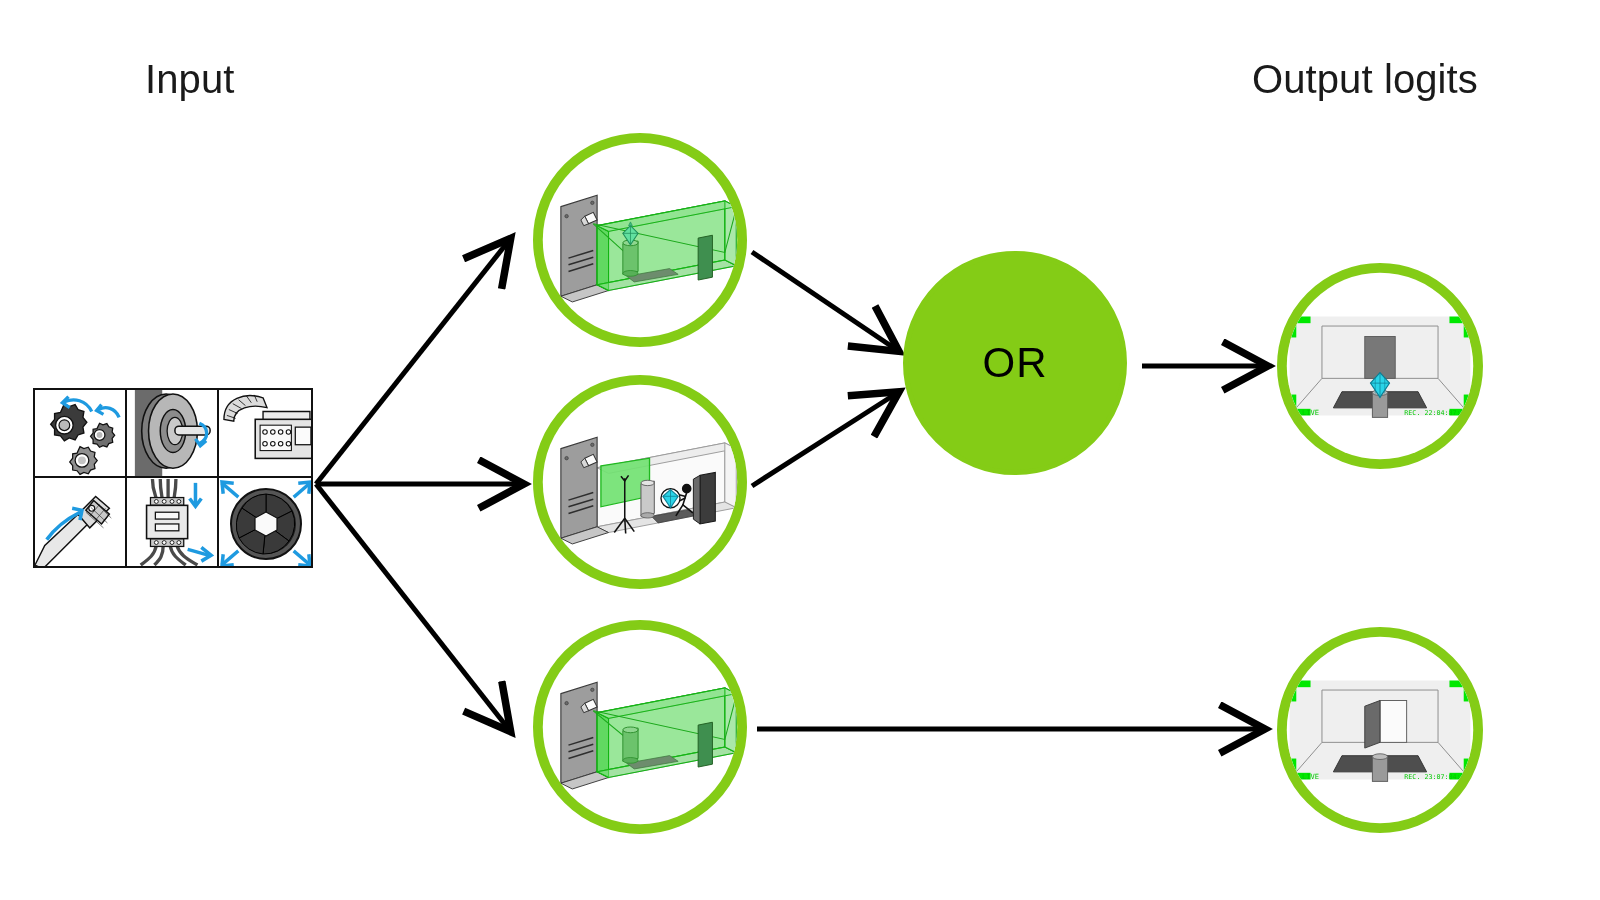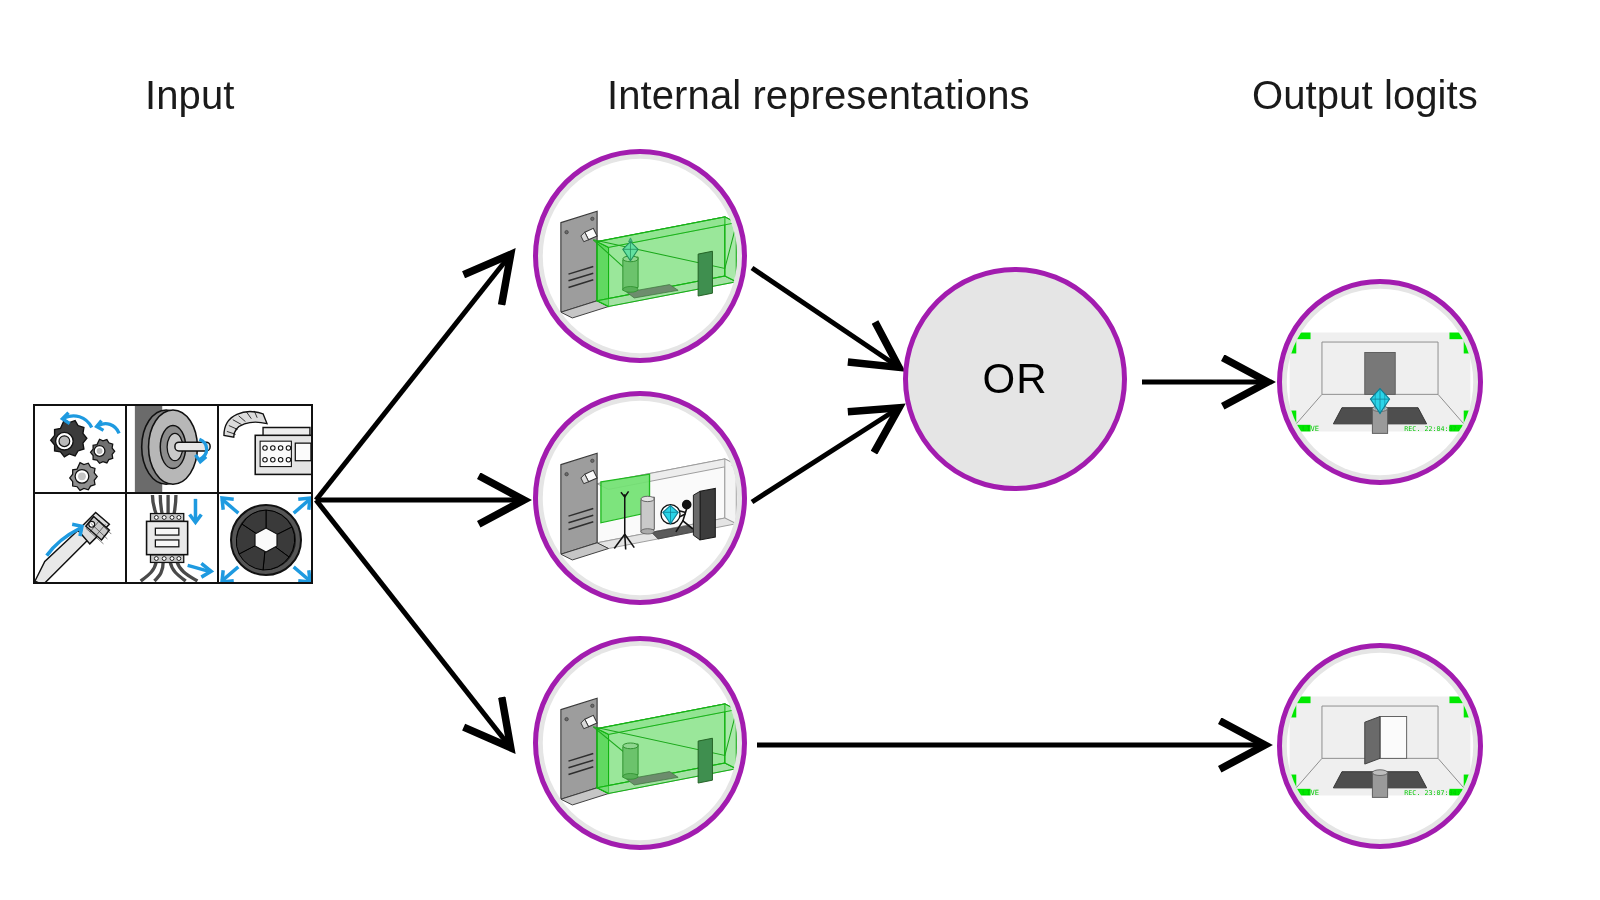--- a/index.html
+++ b/index.html
@@ -1,45 +1,44 @@
 <!DOCTYPE html>
 <html><head>
 <meta charset="utf-8">
 <style>
   html,body{margin:0;padding:0;background:#ffffff;}
   body{width:1600px;height:900px;position:relative;overflow:hidden;
        font-family:"Liberation Sans","DejaVu Sans",sans-serif;color:#111;}
-  .stage{position:absolute;inset:0;margin-top:16px;}
+  .stage{position:absolute;inset:0;}
   .col-title{position:absolute;font-size:40px;font-weight:400;color:#1a1a1a;
              white-space:nowrap;letter-spacing:.1px;}
   #title-input{left:145px;top:57px;}
   #title-internal{left:607px;top:57px;}
   #title-output{left:1252px;top:57px;}
 
   .svg-layer{position:absolute;left:0;top:0;width:1600px;height:900px;}
 
-  .node-circle{position:absolute;border-radius:50%;background:#e5e5e5;
-               border:5px solid #a21caf;box-sizing:border-box;}
+  .node-circle{position:absolute;border-radius:50%;background:#84cc16;
+               border:5px solid #84cc16;box-sizing:border-box;}
   .or-label{position:absolute;display:flex;align-items:center;justify-content:center;
             font-size:42px;font-weight:400;letter-spacing:1px;color:#000;}
   .inputgrid{position:absolute;left:33px;top:388px;width:280px;height:180px;
              background:#fff;border:2px solid #111;box-sizing:border-box;
              display:grid;grid-template-columns:1fr 1fr 1fr;grid-template-rows:1fr 1fr;}
   .cell{position:relative;border-right:2px solid #111;border-bottom:2px solid #111;
         overflow:hidden;background:#fff;}
   .cell:nth-child(3n){border-right:none;}
   .cell:nth-child(n+4){border-bottom:none;}
 </style>
 </head>
 <body>
 
 <div class="stage">
 
   <div class="col-title" id="title-input">Input</div>
-  <div class="col-title" id="title-internal">Internal representations</div>
   <div class="col-title" id="title-output">Output logits</div>
 
   <svg class="svg-layer" viewBox="0 0 1600 900">
     <defs>
       <marker id="ah" markerWidth="11" markerHeight="11" refX="8.2" refY="5.5" orient="auto" markerUnits="strokeWidth">
         <path d="M1,1 L9.4,5.5 L1,10" fill="none" stroke="#000" stroke-width="1.5" stroke-linecap="square" stroke-linejoin="miter"></path>
       </marker>
     </defs>
     <g stroke="#000" stroke-width="5" fill="none" marker-end="url(#ah)">
       <line x1="316" y1="484" x2="507" y2="243"></line>

